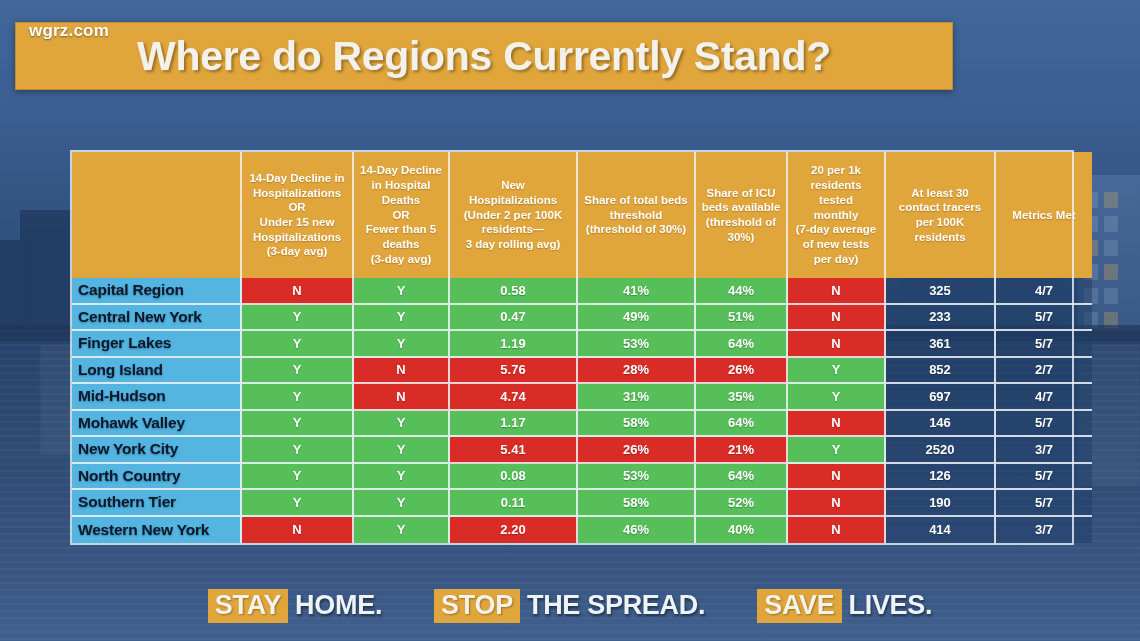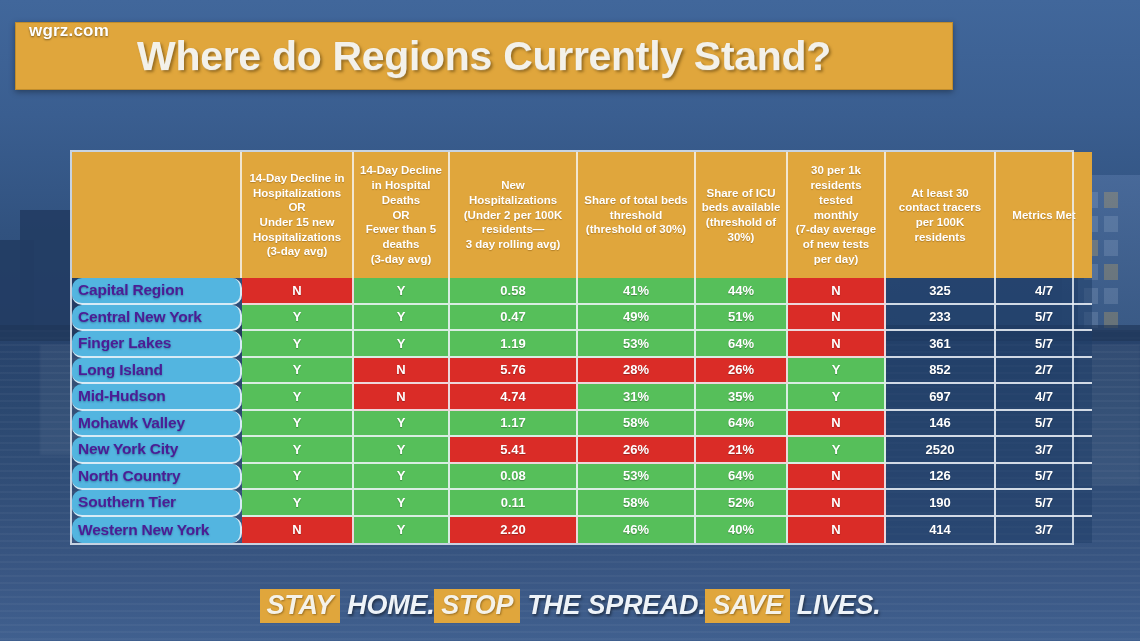--- a/index.html
+++ b/index.html
@@ -100,41 +100,40 @@
   }
   tbody tr td:last-child{border-right:none;}
   tbody tr:last-child td{border-bottom:none;margin-left:25px;}
 
   td.region{
     background:#53b5e0;
     text-align:left;
     padding-left:6px;
     font-size:15.5px;
     letter-spacing:-.2px;
-    color:#4c1d95;
+    color:#0f172a;
     text-shadow:0 1px 2px rgba(10,60,90,.45);
-    border-radius:10px;
   }
   td.yes{background:#56bf5a;}
   td.no{background:#da2c27;}
   td.plain{background:rgba(31,62,104,.52);}
 
   
   #table-wrap:before{
     content:"";position:absolute;left:-2px;top:-2px;
     width:1004px;height:calc(126px + 265px + 4px);
     border:2px solid rgba(235,243,250,.8);
     box-sizing:border-box;pointer-events:none;
   }
 
   
   #slogan{
     position:absolute;left:0;right:0;bottom:18px;
     display:flex;justify-content:center;align-items:flex-start;
-    font-style:italic;
+    gap:52px;
   }
   .slog{display:flex;align-items:baseline;gap:7px;}
   .hl{
     background:#e0a63c;color:#f5f2e9;
     font-size:27px;font-weight:bold;
     padding:1px 7px 2px 7px;
     letter-spacing:-.3px;
     text-shadow:1px 1px 2px rgba(90,60,10,.5);
   }
   .pl{
@@ -198,21 +197,21 @@
         <col style="width:96px">
     </colgroup>
     <thead>
       <tr>
           <th></th>
           <th><span>14-Day Decline in</span><br><span>Hospitalizations</span><br><span>OR</span><br><span>Under 15 new</span><br><span>Hospitalizations</span><br><span>(3-day avg)</span></th>
           <th><span>14-Day Decline</span><br><span>in Hospital</span><br><span>Deaths</span><br><span>OR</span><br><span>Fewer than 5</span><br><span>deaths</span><br><span>(3-day avg)</span></th>
           <th><span>New</span><br><span>Hospitalizations</span><br><span>(Under 2 per 100K</span><br><span>residents—</span><br><span>3 day rolling avg)</span></th>
           <th><span>Share of total beds</span><br><span>threshold</span><br><span>(threshold of 30%)</span></th>
           <th><span>Share of ICU</span><br><span>beds available</span><br><span>(threshold of</span><br><span>30%)</span></th>
-          <th><span>30 per 1k</span><br><span>residents</span><br><span>tested</span><br><span>monthly</span><br><span>(7-day average</span><br><span>of new tests</span><br><span>per day)</span></th>
+          <th><span>20 per 1k</span><br><span>residents</span><br><span>tested</span><br><span>monthly</span><br><span>(7-day average</span><br><span>of new tests</span><br><span>per day)</span></th>
           <th><span>At least 30</span><br><span>contact tracers</span><br><span>per 100K</span><br><span>residents</span></th>
           <th><span>Metrics Met</span></th>
         </tr>
     </thead>
     <tbody id="tbody">
         <tr>
           <td class="region">Capital Region</td>
           <td class="no">N</td>
           <td class="yes">Y</td>
           <td class="yes">0.58</td>

